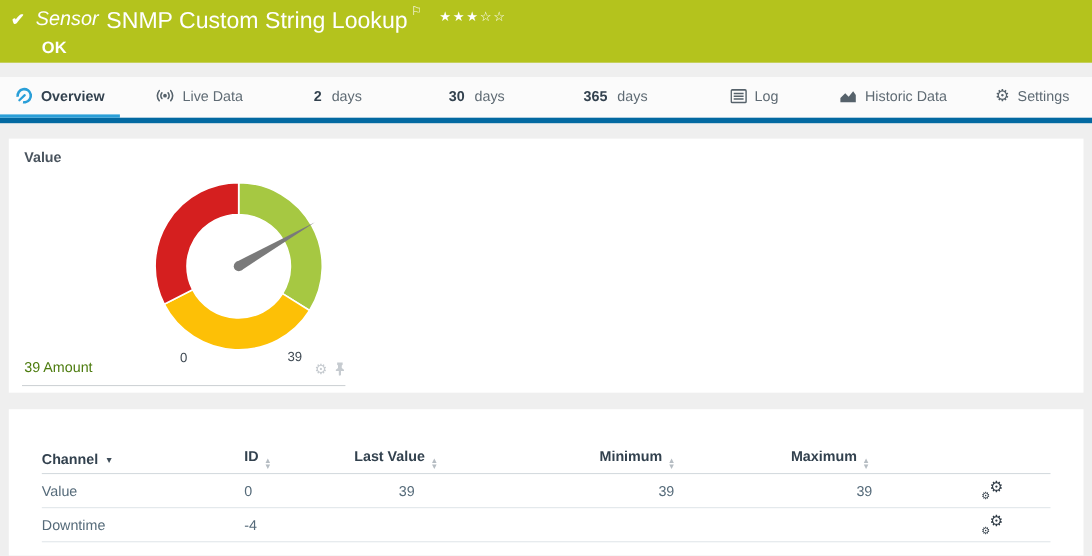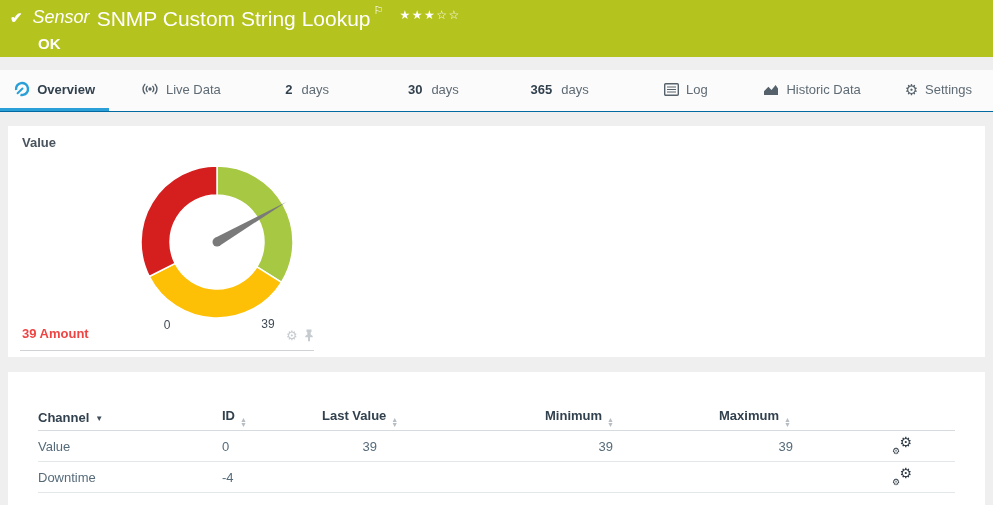--- a/index.html
+++ b/index.html
@@ -12,38 +12,38 @@
   
   .header { height:57px; background:#b4c31d; color:#fff; padding:7px 0 0 10px; }
   .title-row { display:flex; align-items:flex-start; }
   .check { font-size:15px; font-weight:bold; margin-top:2px; }
   .kind { font-style:italic; font-size:18px; margin-left:10px; }
   .sensor-title { font-size:21px; margin-left:7px; }
   .flag { font-size:11px; position:relative; top:-3px; margin-left:3px; }
   .stars { font-size:12px; letter-spacing:1.5px; margin-left:16px; position:relative; top:1px; }
   .status { font-size:15px; font-weight:bold; margin:4px 0 0 28px; }
   
-  .tabbar { margin-top:13px; height:42px; background:#fbfbfb; border-bottom:1px solid #0369a1; display:flex;gap:17px; }
+  .tabbar { margin-top:13px; height:42px; background:#fbfbfb; border-bottom:5px solid #0369a1; display:flex;gap:17px; }
   .tab { flex:1; display:flex; align-items:center; justify-content:center; gap:7px;
          font-size:13px; color:#5f6b74; cursor:pointer; border-bottom:3px solid transparent; }
   .tab.active { color:#32414e; font-weight:bold; border-bottom-color:#2a9fd8; }
   .tab.active .ticon { color:#2a9fd8; }
   .ticon { display:inline-flex; color:#56626b; }
   .tnum { font-weight:bold; color:#32414e; margin-right:2px; }
   .gear-glyph { font-size:15px; line-height:1; }
   
   .panel { background:#fff; margin:0 8px; position:relative; }
   .panel1 { margin-top:14px; height:231px; }
   .panel2 { margin-top:15px; height:140px; padding-top:32px; }
   .panel-title { position:absolute; left:14px; top:9px; font-size:13px; font-weight:bold; color:#4a545e; }
   
   #gauge-svg { position:absolute; left:119px; top:26px; }
   .scale-min { position:absolute; left:148px; top:192px; width:22px; text-align:center; font-size:12px; color:#414b55; }
   .scale-max { position:absolute; left:246px; top:191px; width:28px; text-align:center; font-size:12px; color:#414b55; }
-  .gfooter-label { position:absolute; left:14px; top:200px; font-size:13px; font-weight:bold; color:#ef4444; }
+  .gfooter-label { position:absolute; left:14px; top:200px; font-size:13px; font-weight:normal; color:#4d7c0f; }
   .gfooter-icons { position:absolute; left:278px; top:203px; display:flex; gap:6px; align-items:center; color:#c6cbd0; }
   .gfooter-gear { font-size:13px; line-height:1; cursor:pointer; }
   .pin-wrap { display:inline-flex; cursor:pointer; }
   .underline { position:absolute; left:12px; top:224px; width:294px; height:1px; background:#cfd3d6; }
   
   .ctable { margin:0 30px; }
   .thead, .trow { display:grid; grid-template-columns:184px 100px 55px 168px 68px 106px 74px 96px 74px; align-items:center; }
   .thead { height:27px; border-bottom:1px solid #d5dbdf; font-size:13px; font-weight:bold; color:#32414e; }
   .trow  { height:31px; border-bottom:1px solid #e2e7ea; font-size:13px; color:#566b7a; }
   .h-cell { cursor:pointer; white-space:nowrap; }

